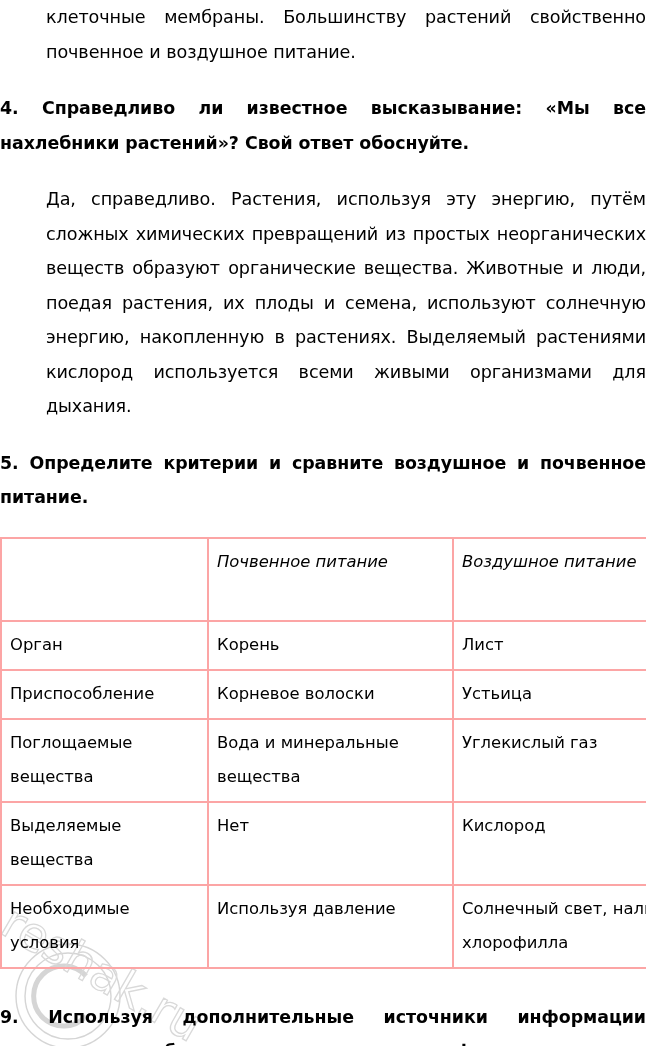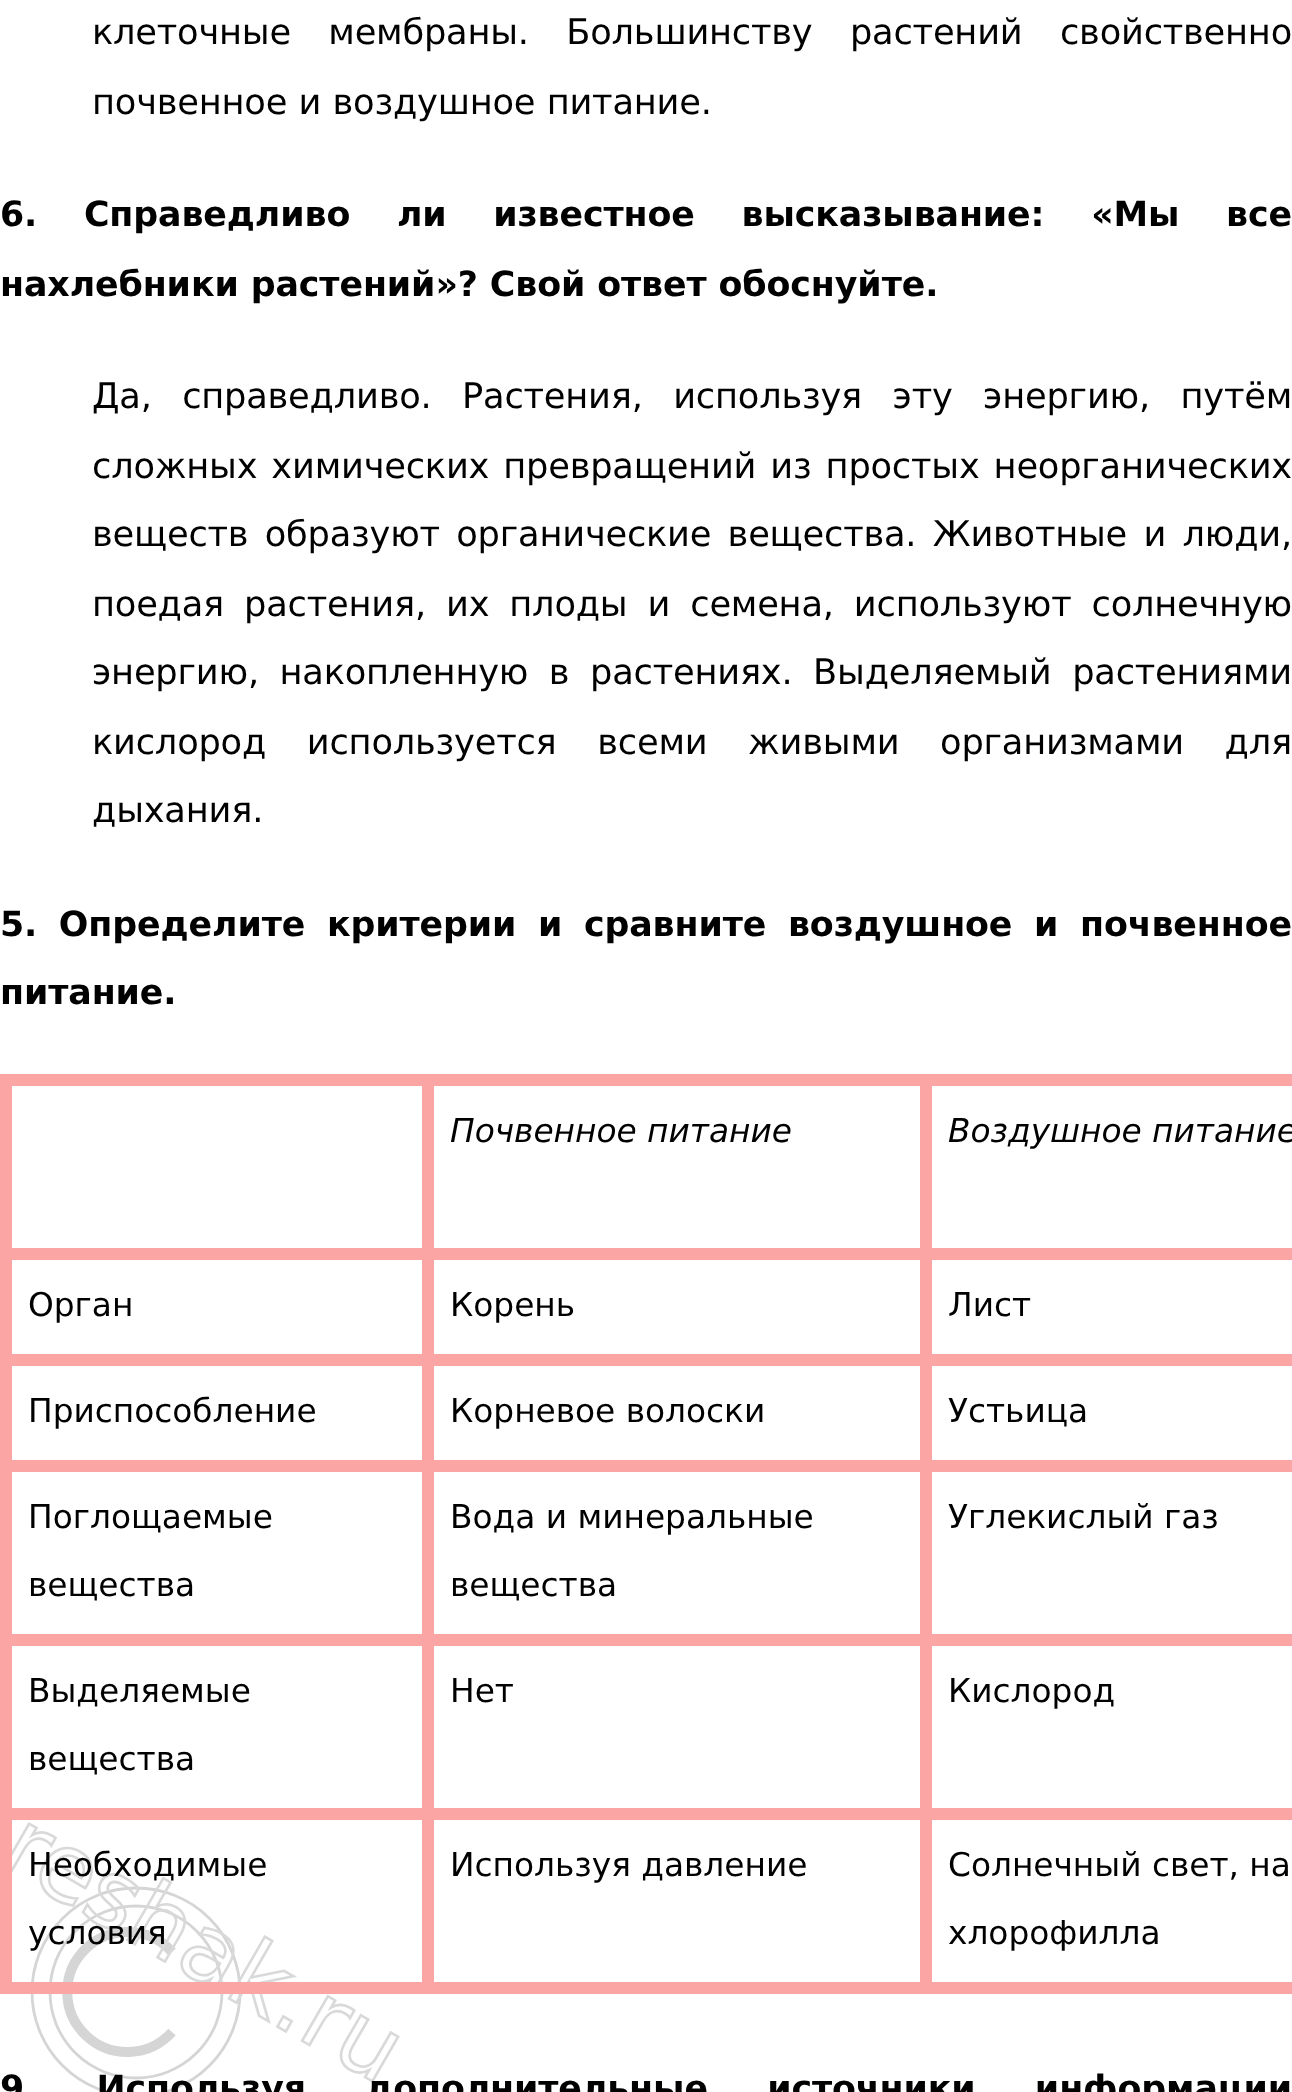--- a/index.html
+++ b/index.html
@@ -75,21 +75,21 @@
   .gap-lg { height: 31px; }
 
   
   table.cmp {
     border-collapse: collapse;
     width: 642px;
     margin: 0;
     table-layout: fixed;
   }
   table.cmp td, table.cmp th {
-    border: 6px solid #fca5a5;
+    border: 2px solid #fca5a5;
     vertical-align: top;
     padding: 6px 7px 7px 8px;
     font-size: 16.4px;
     line-height: 34px;
     font-weight: normal;
     text-align: left;
   }
   table.cmp th {
     font-style: italic;
     font-family: "DejaVu Sans", sans-serif;
@@ -118,21 +118,21 @@
       <text x="4" y="44" transform="rotate(30 4 44)" font-family="'DejaVu Sans', sans-serif" font-size="47" fill="none" stroke="#d9d9d9" stroke-width="1.3">reshak.ru</text>
     </svg>
   </div>
 
   <div class="content">
 
     <p class="body-par last-justify">клеточные мембраны. Большинству растений свойственно почвенное и воздушное питание.</p>
 
     <div class="gap-md"></div>
 
-    <p class="q-head last-justify">6. Справедливо ли известное высказывание: «Мы все нахлебники растений»? Свой ответ обоснуйте.</p>
+    <p class="q-head last-justify">4. Справедливо ли известное высказывание: «Мы все нахлебники растений»? Свой ответ обоснуйте.</p>
 
     <div class="gap-md"></div>
 
     <p class="body-par last-justify">Да, справедливо. Растения, используя эту энергию, путём сложных химических превращений из простых неорганических веществ образуют органические вещества. Животные и люди, поедая растения, их плоды и семена, используют солнечную энергию, накопленную в растениях. Выделяемый растениями кислород используется всеми живыми организмами для дыхания.</p>
 
     <div class="gap-md"></div>
 
     <p class="q-head last-justify">5. Определите критерии и сравните воздушное и почвенное питание.</p>
 
     <div class="gap-md"></div>

